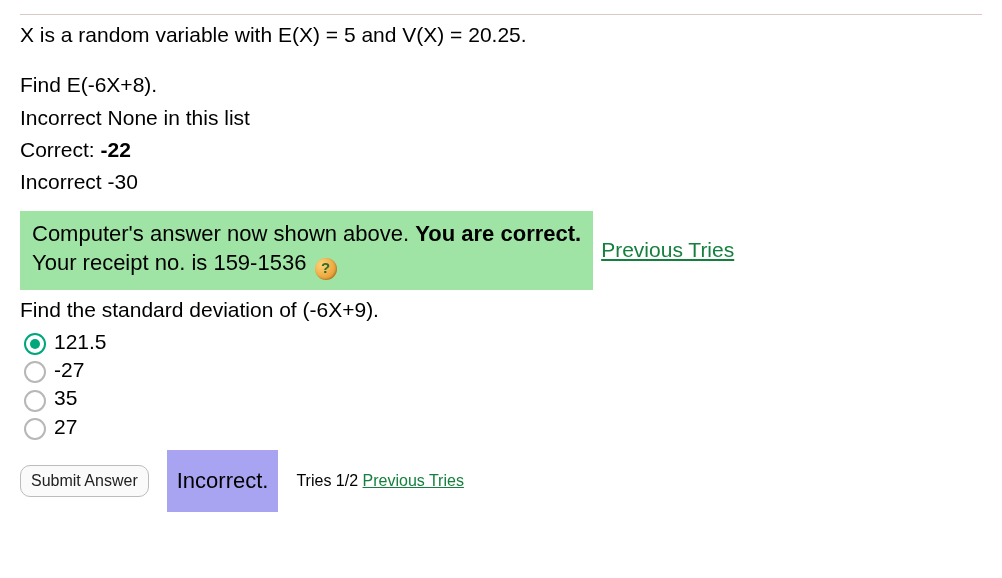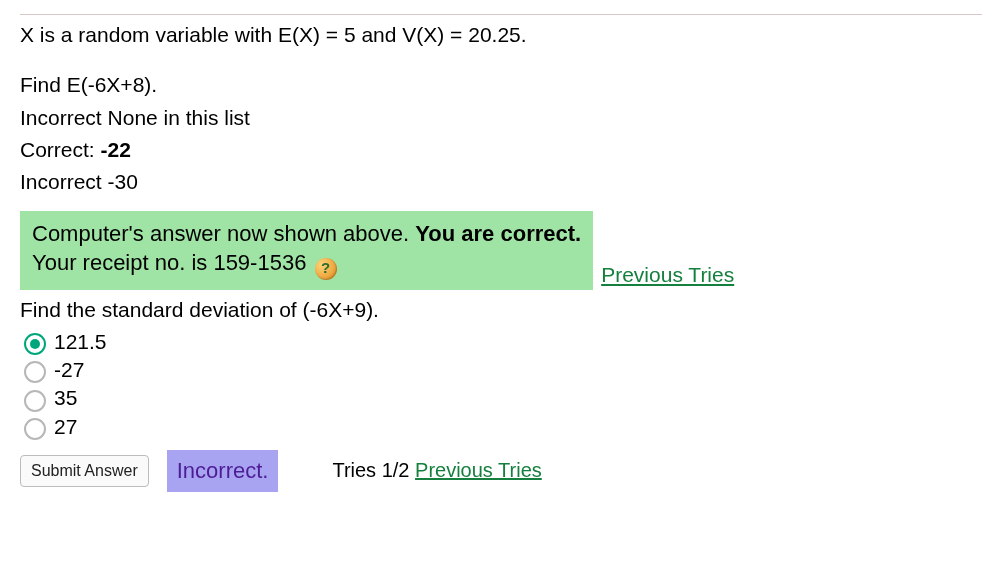--- a/index.html
+++ b/index.html
@@ -14,21 +14,21 @@
     }
     hr.top-rule {
       border: none;
       border-top: 1px solid #d8c8c8;
       margin: 0 0 6px 0;
     }
     .block { margin-bottom: 4px; }
     .gap { height: 18px; }
     .feedback-row {
       display: flex;
-      align-items: flex-end;
+      align-items: center;
       gap: 8px;
       margin: 14px 0 6px 0;
     }
     .feedback-box {
       background: #9fe4a4;
       padding: 8px 12px 10px 12px;
       font-size: 22px;
       line-height: 1.35;
       max-width: 760px;
     }
@@ -83,32 +83,32 @@
       display: flex;
       align-items: center;
       gap: 18px;
       margin-top: 10px;
     }
     button.submit {
       font-family: Arial, sans-serif;
       font-size: 16px;
       padding: 6px 10px;
       border: 1px solid #bcbcbc;
-      border-radius: 4px;
+      border-radius: 10px;
       background: #fafafa;
       color: #222;
       cursor: pointer;
     }
     .incorrect-pill {
       background: #a9a4f2;
-      color: #4c1d95;
-      padding: 6px 10px;
+      color: #000000;
+      padding: 16px 10px;
       font-size: 22px;
     }
-    .tries { font-size: 20px; margin-left: 36px; }
+    .tries { font-size: 16px; }
     .bold { font-weight: bold; }
   </style>
 </head>
 <body>
 
 <hr class="top-rule">
 
 <div class="block">X is a random variable with E(X) = 5 and V(X) = 20.25.</div>
 
 <div class="gap"></div>

